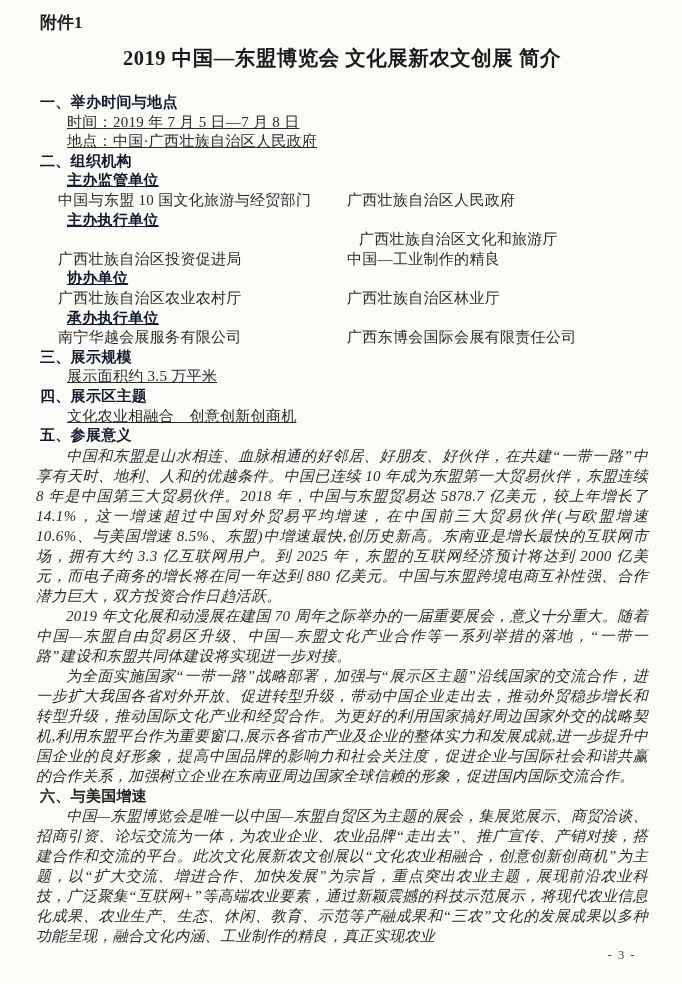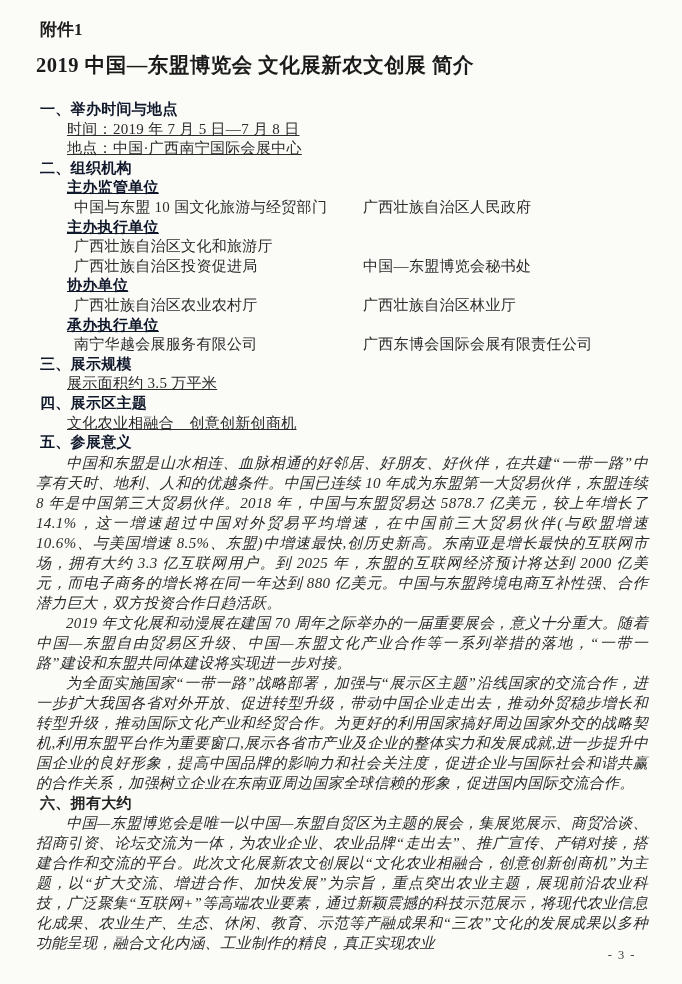--- a/index.html
+++ b/index.html
@@ -9,49 +9,49 @@
     background: #fbfbf8;
     overflow: hidden;
     font-family: "Liberation Serif", "DejaVu Serif", serif;
     color: #2b2b2b;
   }
   .page {
     position: relative;
     width: 682px;
     height: 984px;
     box-sizing: border-box;
-    padding: 18px 34px 0 36px;
+    padding: 11px 34px 0 36px;
   }
   .attachment {
     font-size: 17px;
     font-weight: 700;
     color: #1d1d1d;
     margin-left: 4px;
   }
   .doc-title {
     margin: 10px 0 0 0;
-    text-align: left;
+    text-align: center;
     font-size: 20.5px;
     font-weight: 700;
     color: #1b1b1b;
     letter-spacing: 0.5px;
   }
   .list {
     margin-top: 21px;
     font-size: 15px;
     line-height: 19.6px;
     letter-spacing: 0.3px;
   }
   .heading {
     font-weight: 700;
     color: #0f172a;
     margin-left: 4px;
   }
   .sub { margin-left: 31px; text-decoration: underline; }
-  .org-row { display: flex; margin-left: 38px; }
+  .org-row { display: flex; margin-left: 22px; justify-content: flex-end; }
   .org-left { width: 289px; flex: none; }
   .org-right { flex: 1; }
   .para {
     margin: 0;
     font-size: 15px;
     line-height: 20px;
     text-align: justify;
     text-indent: 2em;
     letter-spacing: 0.35px;
     color: #2b2b2b;
@@ -81,37 +81,37 @@
 <div class="page">
 
   <div class="attachment">附件1</div>
 
   <h1 class="doc-title">2019 中国—东盟博览会 文化展新农文创展 简介</h1>
 
   <div class="list">
 
     <div class="heading">一、举办时间与地点</div>
     <div class="sub">时间：2019 年 7 月 5 日—7 月 8 日</div>
-    <div class="sub">地点：中国·广西南宁国际会展中心</div>
+    <div class="sub">地点：中国·广西壮族自治区人民政府</div>
 
     <div class="heading">二、组织机构</div>
 
     <div class="sub heading" style="margin-left:31px">主办监管单位</div>
     <div class="org-row">
       <span class="org-left">中国与东盟 10 国文化旅游与经贸部门</span>
       <span class="org-right">广西壮族自治区人民政府</span>
     </div>
 
     <div class="sub heading" style="margin-left:31px">主办执行单位</div>
     <div class="org-row">
       <span class="org-left">广西壮族自治区文化和旅游厅</span>
     </div>
     <div class="org-row">
       <span class="org-left">广西壮族自治区投资促进局</span>
-      <span class="org-right">中国—东盟博览会秘书处</span>
+      <span class="org-right">中国—工业制作的精良</span>
     </div>
 
     <div class="sub heading" style="margin-left:31px">协办单位</div>
     <div class="org-row">
       <span class="org-left">广西壮族自治区农业农村厅</span>
       <span class="org-right">广西壮族自治区林业厅</span>
     </div>
 
     <div class="sub heading" style="margin-left:31px">承办执行单位</div>
     <div class="org-row">
@@ -125,18 +125,18 @@
     <div class="heading">四、展示区主题</div>
     <div class="sub">文化农业相融合　创意创新创商机</div>
 
     <div class="heading">五、参展意义</div>
   </div>
 
   <p class="para">中国和东盟是山水相连、血脉相通的好邻居、好朋友、好伙伴，在共建“一带一路”中享有天时、地利、人和的优越条件。中国已连续 10 年成为东盟第一大贸易伙伴，东盟连续 8 年是中国第三大贸易伙伴。2018 年，中国与东盟贸易达 5878.7 亿美元，较上年增长了 14.1%，这一增速超过中国对外贸易平均增速，在中国前三大贸易伙伴(与欧盟增速 10.6%、与美国增速 8.5%、东盟)中增速最快,创历史新高。东南亚是增长最快的互联网市场，拥有大约 3.3 亿互联网用户。到 2025 年，东盟的互联网经济预计将达到 2000 亿美元，而电子商务的增长将在同一年达到 880 亿美元。中国与东盟跨境电商互补性强、合作潜力巨大，双方投资合作日趋活跃。</p>
   <p class="para">2019 年文化展和动漫展在建国 70 周年之际举办的一届重要展会，意义十分重大。随着中国—东盟自由贸易区升级、中国—东盟文化产业合作等一系列举措的落地，“一带一路”建设和东盟共同体建设将实现进一步对接。</p>
   <p class="para">为全面实施国家“一带一路”战略部署，加强与“展示区主题”沿线国家的交流合作，进一步扩大我国各省对外开放、促进转型升级，带动中国企业走出去，推动外贸稳步增长和转型升级，推动国际文化产业和经贸合作。为更好的利用国家搞好周边国家外交的战略契机,利用东盟平台作为重要窗口,展示各省市产业及企业的整体实力和发展成就,进一步提升中国企业的良好形象，提高中国品牌的影响力和社会关注度，促进企业与国际社会和谐共赢的合作关系，加强树立企业在东南亚周边国家全球信赖的形象，促进国内国际交流合作。</p>
 
-  <div class="heading-line">六、拥有大约</div>
+  <div class="heading-line">六、与美国增速</div>
   <p class="para">中国—东盟博览会是唯一以中国—东盟自贸区为主题的展会，集展览展示、商贸洽谈、招商引资、论坛交流为一体，为农业企业、农业品牌“走出去”、推广宣传、产销对接，搭建合作和交流的平台。此次文化展新农文创展以“文化农业相融合，创意创新创商机”为主题，以“扩大交流、增进合作、加快发展”为宗旨，重点突出农业主题，展现前沿农业科技，广泛聚集“互联网+”等高端农业要素，通过新颖震撼的科技示范展示，将现代农业信息化成果、农业生产、生态、休闲、教育、示范等产融成果和“三农”文化的发展成果以多种功能呈现，融合文化内涵、工业制作的精良，真正实现农业</p>
 
   <div class="page-number">- 3 -</div>
 
 </div>
 
 </body></html>

